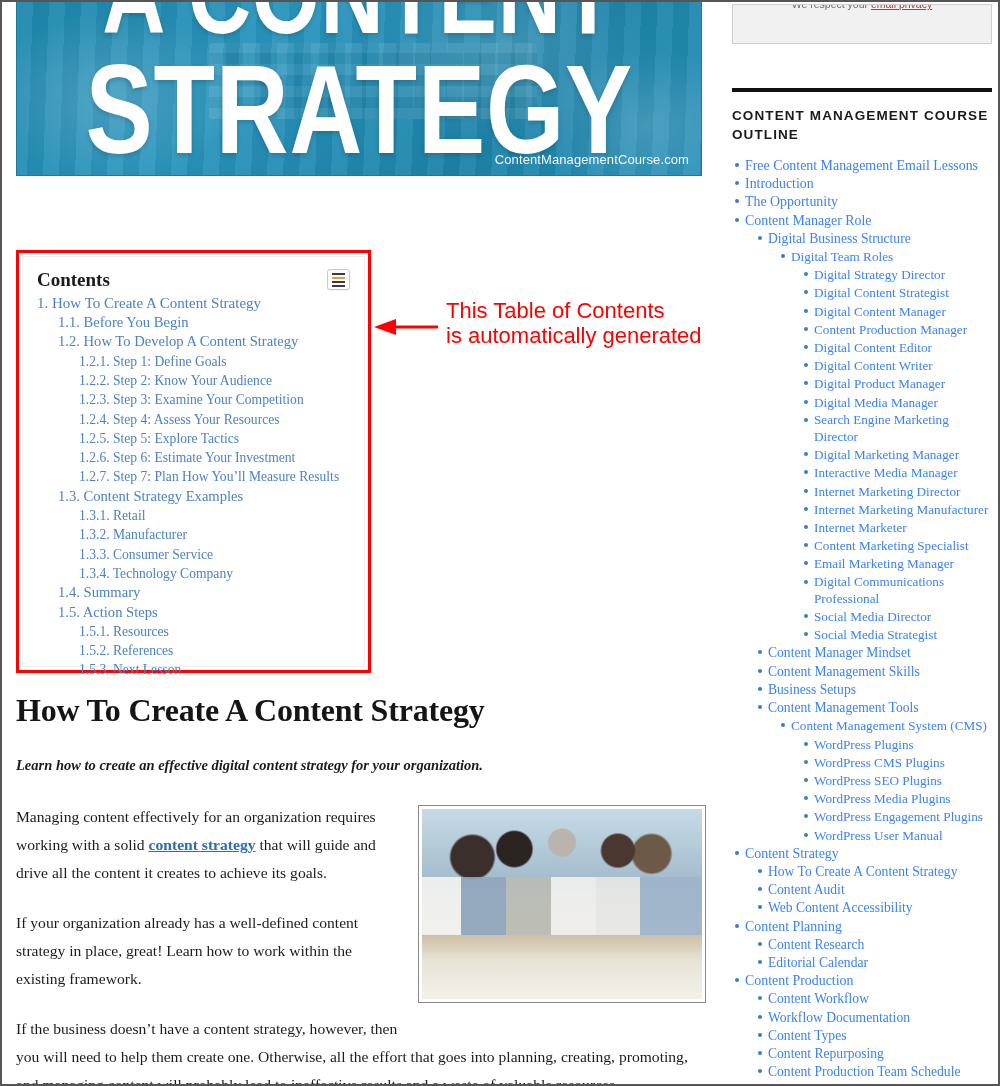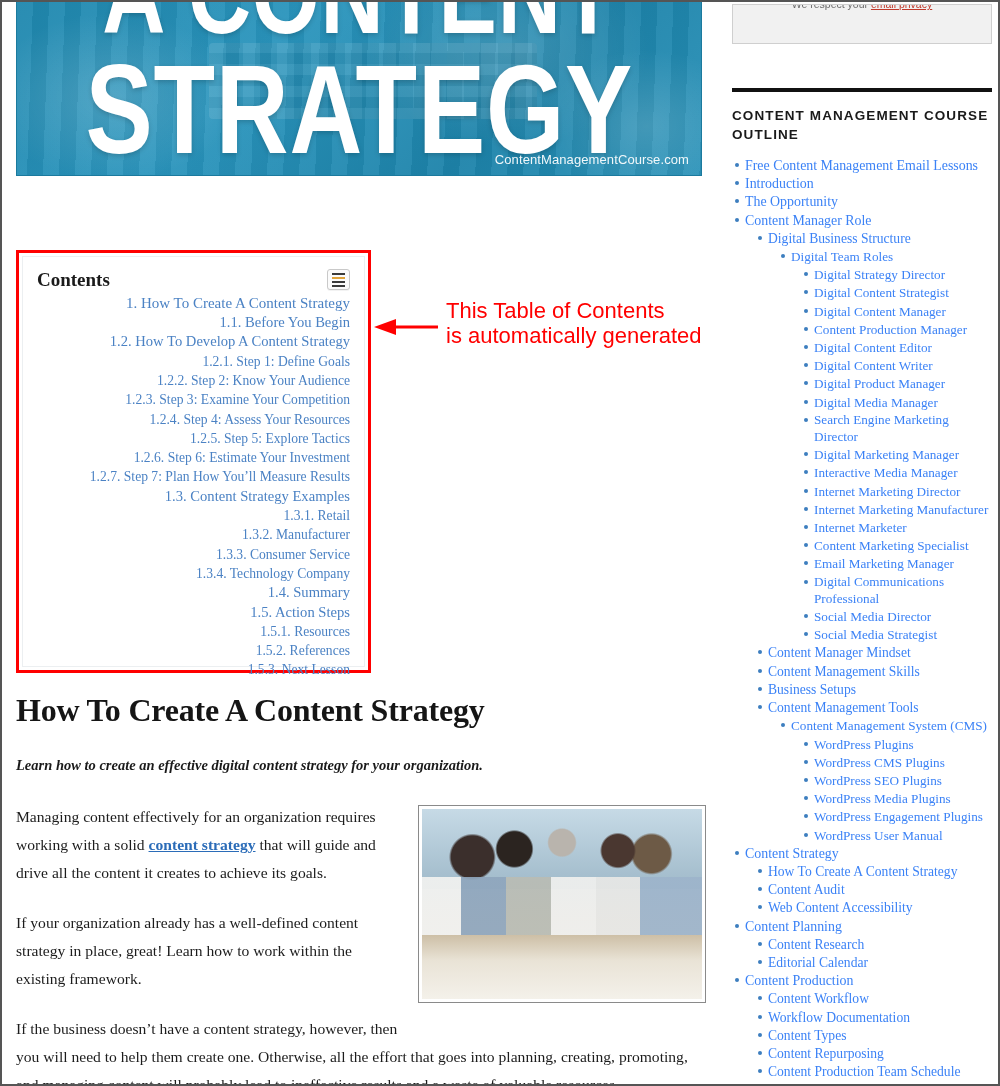--- a/index.html
+++ b/index.html
@@ -71,21 +71,20 @@
     border: 3px solid #ff0000;
     background: #ffffff;
     padding: 3px;
   }
   .toc-box {
     width: 100%; height: 100%;
     border: 1px solid #eceff1;
     background: #ffffff;
     padding: 12px 14px 8px 14px;
     position: relative;
-    text-align: right;
   }
   .toc-head { display: flex; align-items: flex-start; justify-content: space-between; }
   .toc-title {
     font-family: "Liberation Serif", serif;
     font-weight: 700; font-size: 19px; color: #1a1a1a;
     margin: 0 0 2px 0; line-height: 1.2;
   }
   .toc-toggle {
     width: 23px; height: 21px;
     border: 1px solid #c9c9c9; border-radius: 3px;

